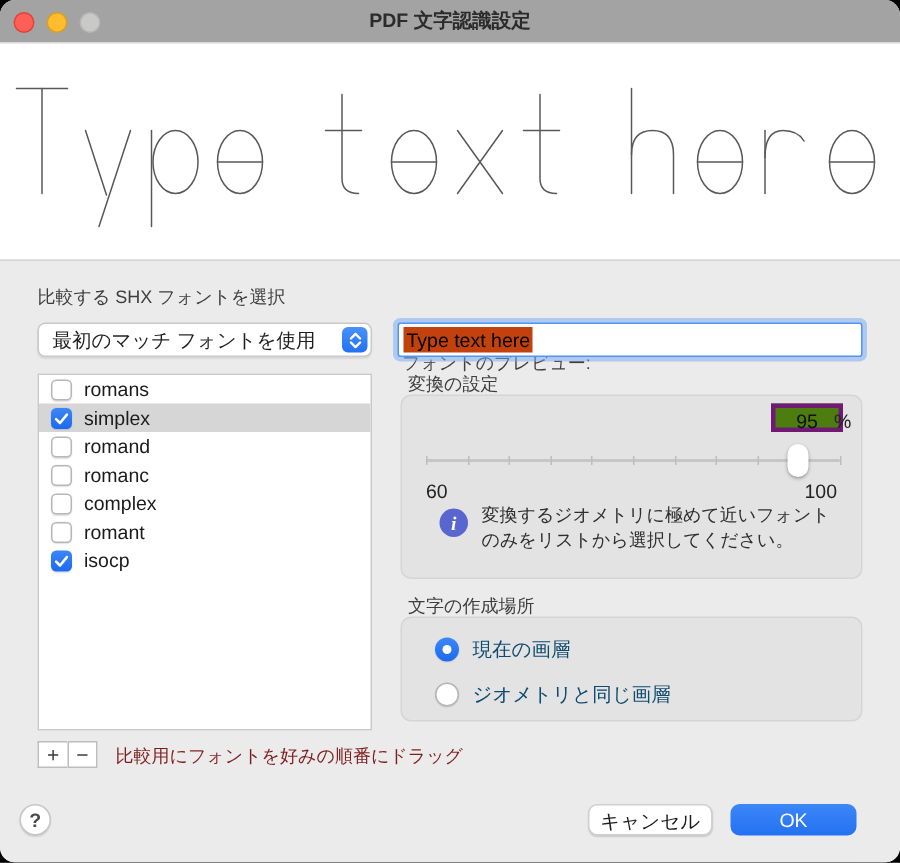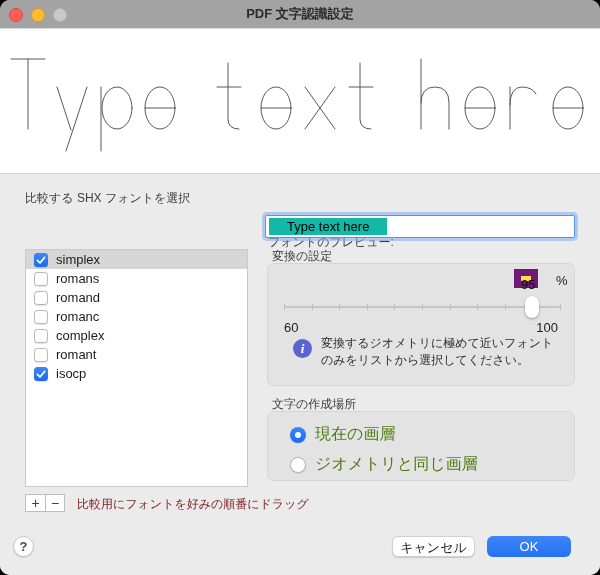--- a/index.html
+++ b/index.html
@@ -40,27 +40,27 @@
   .font-name{font-size:13px;color:#1b1b1b;margin-left:8px;}
   
   .pm{position:absolute;left:25px;top:320px;height:18px;display:flex;}
   .pm-btn{width:20px;height:18px;background:#ffffff;border:1px solid #bdbdbd;box-sizing:border-box;
           font-size:14px;line-height:16px;text-align:center;color:#3c3c3c;}
   .pm-btn.plus{border-right:none;}
   .hint{position:absolute;left:77px;top:322px;font-size:12px;color:#7f1d1d;}
   
   .text-input{position:absolute;left:265px;top:41px;width:310px;height:23px;background:#ffffff;box-sizing:border-box;
               border:1.5px solid #4f96f7;border-radius:2px;box-shadow:0 0 0 3px rgba(116,168,245,.5);}
-  .text-input .sel{position:absolute;left:3px;top:2px;font-size:13px;color:#000;background:#14b8a6;
-                   padding:1px 18px;white-space:nowrap;}
+  .text-input .sel{position:absolute;left:3px;top:2px;font-size:13px;color:#000;background:#c2410c;
+                   padding:1px 2px;white-space:nowrap;}
   .groupbox{position:absolute;background:#e3e3e4;border:1px solid #d5d5d6;border-radius:7px;box-sizing:border-box;}
   .gb1{left:267px;top:89px;width:308px;height:123px;}
   .gb2{left:267px;top:237px;width:308px;height:70px;}
   .match-label{position:absolute;left:16px;top:11px;font-size:12.5px;color:#222;}
-  .match-field{position:absolute;left:246px;top:5px;width:24px;height:19px;background:#fde047;border:7px solid #701a75;
+  .match-field{position:absolute;left:246px;top:5px;width:48px;height:19px;background:#4d7c0f;border:3px solid #701a75;
                box-sizing:border-box;font-size:13px;color:#111;text-align:center;line-height:17px;}
   .pct{position:absolute;left:288px;top:9px;font-size:13px;color:#222;}
   
   .slider{position:absolute;left:16px;top:32px;width:276px;height:22px;}
   .track{position:absolute;left:0;right:0;top:10px;height:2px;background:#c6c6c6;border-radius:1px;}
   .tick{position:absolute;top:8px;width:1px;height:6px;background:#bdbdbd;}
   .thumb{position:absolute;top:0;width:14px;height:22px;background:#ffffff;border-radius:7px;
          box-shadow:0 1px 2.5px rgba(0,0,0,.35);transform:translateX(-50%);}
   .sl-min{position:absolute;left:16px;top:56px;font-size:13px;color:#222;}
   .sl-max{position:absolute;right:16px;top:56px;font-size:13px;color:#222;}
@@ -68,21 +68,21 @@
   .info-icon{position:absolute;left:25px;top:75px;width:19px;height:19px;border-radius:50%;
              background:#5a66cf;color:#fff;text-align:center;line-height:19px;
              font-family:"Liberation Serif","DejaVu Serif",serif;font-style:italic;font-weight:bold;font-size:13px;}
   .info-text{position:absolute;left:53px;top:71px;width:242px;font-size:12px;line-height:17px;color:#2e2e2e;}
   
   .radio-row{position:absolute;left:22px;display:flex;align-items:center;}
   .radio{width:16px;height:16px;border-radius:50%;box-sizing:border-box;background:#fff;border:1px solid #b7b7b7;
          box-shadow:0 0.5px 1px rgba(0,0,0,.15);position:relative;flex:none;}
   .radio.on{background:linear-gradient(#3c87f7,#1c69ef);border:none;}
   .radio.on::after{content:"";position:absolute;left:5px;top:5px;width:6px;height:6px;border-radius:50%;background:#fff;}
-  .radio-label{font-size:16px;color:#4d7c0f;margin-left:9px;}
+  .radio-label{font-size:13px;color:#0c4a6e;margin-left:9px;}
   
   .help-btn{position:absolute;left:13px;top:362px;width:21px;height:21px;border-radius:50%;background:#fff;
             border:1px solid #c6c6c6;box-sizing:border-box;box-shadow:0 1px 1px rgba(0,0,0,.12);
             text-align:center;line-height:19px;font-size:13px;font-weight:bold;color:#4a4a4a;}
   .btn{position:absolute;top:362px;height:21px;border-radius:6px;font-size:13px;text-align:center;line-height:21px;}
   .btn.cancel{left:392px;width:83px;background:#ffffff;color:#1b1b1b;border:0.5px solid #d0d0d0;
               box-shadow:0 1px 1px rgba(0,0,0,.15);box-sizing:border-box;}
   .btn.ok{left:487px;width:84px;background:linear-gradient(#3c86f8,#2372f2);color:#ffffff;}
 </style>
 </head>
@@ -151,33 +151,42 @@
           <ellipse cx="18" cy="57" rx="15" ry="21" fill="none" stroke="#585858" stroke-width="1" stroke-linecap="round"></ellipse>
           <path d="M3,57 H33" fill="none" stroke="#585858" stroke-width="1" stroke-linecap="round"></path>
         </g>
       </svg>
   </div>
 
   <div class="main">
 
     <div class="sec-label" style="left:25px;top:16px;">比較する SHX フォントを選択</div>
 
+    <div class="dropdown">
+      <span class="dd-text">最初のマッチ フォントを使用</span>
+      <span class="dd-btn">
+        <svg width="14" height="14" viewBox="0 0 16 16" fill="none" stroke="#ffffff" stroke-width="1.8" stroke-linecap="round" stroke-linejoin="round">
+          <polyline points="4.5,6.5 8,3 11.5,6.5"></polyline>
+            <polyline points="4.5,9.5 8,13 11.5,9.5"></polyline>
+        </svg>
+      </span>
+    </div>
 
     <div class="listbox" id="font-list">
+        <div class="font-row">
+          <span class="cb"></span>
+          <span class="font-name">romans</span>
+        </div>
         <div class="font-row selected">
           <span class="cb checked">
             <svg width="14" height="14" viewBox="0 0 14 14" fill="none" stroke="#fff" stroke-width="1.7" stroke-linecap="round" stroke-linejoin="round">
               <polyline points="3.4,7.4 6,10 10.6,4.4"></polyline>
             </svg>
           </span>
           <span class="font-name">simplex</span>
-        </div>
-        <div class="font-row">
-          <span class="cb"></span>
-          <span class="font-name">romans</span>
         </div>
         <div class="font-row">
           <span class="cb"></span>
           <span class="font-name">romand</span>
         </div>
         <div class="font-row">
           <span class="cb"></span>
           <span class="font-name">romanc</span>
         </div>
         <div class="font-row">

